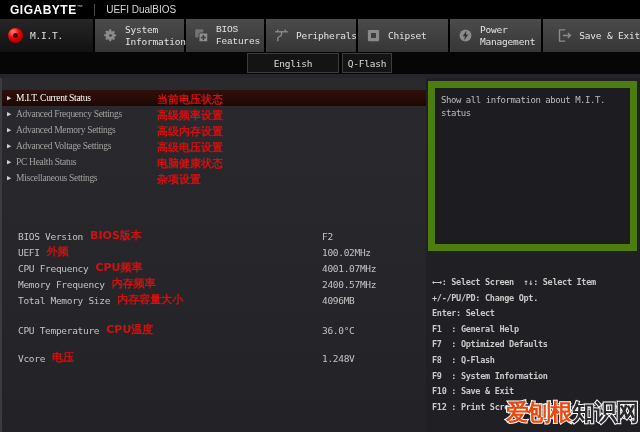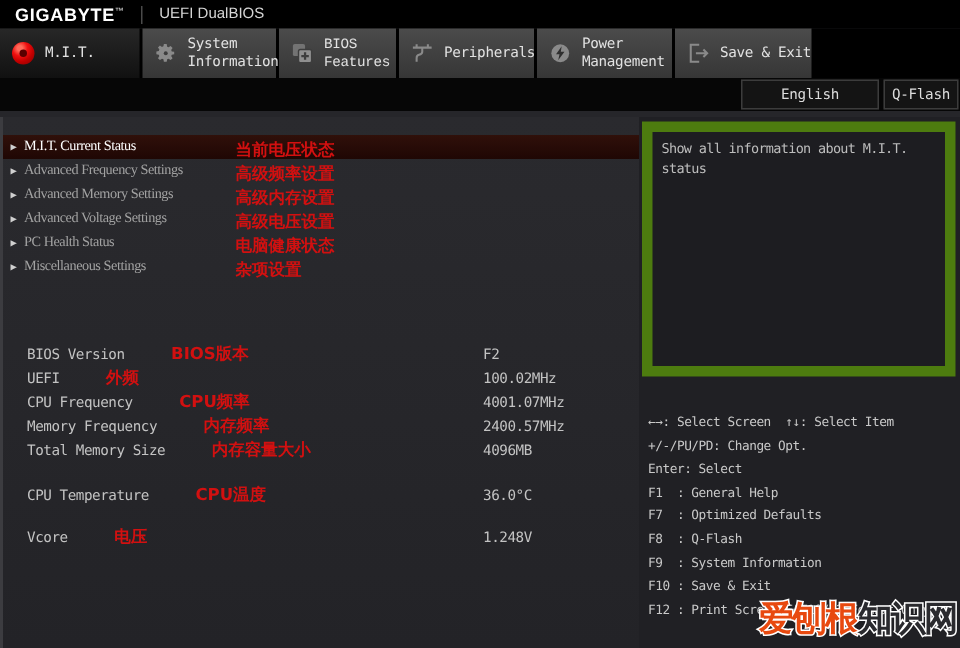--- a/index.html
+++ b/index.html
@@ -29,21 +29,21 @@
   .tab-label { font-size:9.5px; letter-spacing:-.2px; color:#e2e2e2; line-height:1.2;
     white-space:pre-line; }
   .orb { width:15px; height:15px; border-radius:50%;
     background:radial-gradient(circle at 35% 28%, #ff6a5a 0 12%, #ef1010 35%, #c40000 60%, #7e0000 100%);
     position:relative; flex:0 0 auto; }
   .orb::after { content:""; position:absolute; left:5px; top:5px; width:5px; height:5px;
     border-radius:50%; background:#5a0000; }
   .tab svg { flex:0 0 auto; }
   
   .subbar { position:absolute; top:52px; left:0; width:640px; height:22px;
-    background:#060606; display:flex; justify-content:flex-end; align-items:center; gap:3px;
+    background:#060606; display:flex; justify-content:center; align-items:center; gap:3px;
     padding-right:1px; }
   .bar-btn { height:20px; background:#141414; border:1px solid #3c3c3c; color:#ddd;
     font-size:9.5px; letter-spacing:-.2px; display:flex; align-items:center; justify-content:center;
     font-family:"DejaVu Sans Mono", monospace; }
   .btn-english { width:92px; } .btn-qflash { width:50px; }
   
   .left-panel { position:absolute; top:78px; left:0; width:426px; height:354px;
     background:linear-gradient(180deg,#2a2a2e,#232327); border-left:2px solid #3c3c40; }
   .right-panel { position:absolute; top:78px; left:426px; width:214px; height:354px;
     background:#202024; }
@@ -53,30 +53,30 @@
     padding-left:5px; color:#a2a2a2; }
   .menu-row.selected { background:linear-gradient(180deg,#30100a,#1f0704); color:#fff; }
   .menu-arrow { font-size:7px; color:#d0d0d0; width:9px; flex:0 0 auto; }
   .menu-label { font-size:9.5px; letter-spacing:-.3px;font-family:Liberation Serif, serif; }
   .annotation { font-family:"DejaVu Sans", "Liberation Sans", sans-serif;
     font-weight:bold; color:#d21010; font-size:11px; }
   .menu-annotation { position:absolute; left:155px; top:2px; }
   
   .info-section { margin-top:42px; }
   .info-row { position:relative; height:16px; display:flex; align-items:center;
-    padding-left:16px;gap:24px; }
+    padding-left:16px; }
   .info-row.gap1 { margin-top:14px; } .info-row.gap2 { margin-top:12px; }
   .info-label { font-size:9.5px; letter-spacing:-.3px; color:#c3c3c3; }
   .info-annotation { margin-left:7px; margin-top:-1px; }
   .info-value { position:absolute; left:320px; font-size:9.5px; letter-spacing:-.3px; color:#c3c3c3; }
   
   .info-box { margin:3px 3px 0 2px; height:170px; border:7px solid #4d7c0f;
     background:#1d1d21; padding:6px 4px 0 6px; }
   .info-box-text { font-size:9px; letter-spacing:-.45px; color:#bdbdbd; line-height:13px; }
-  .help-keys { margin-top:24px; padding-left:6px; }
+  .help-keys { margin-top:24px; padding-left:6px;font-weight:bold; }
   .help-line { height:15.6px; line-height:15.6px; font-size:8.5px; letter-spacing:-.3px;
     color:#c9c9c9; white-space:pre; }
   
   .watermark { position:absolute; right:2px; bottom:4px;
     font-family:"DejaVu Sans", "Liberation Sans", sans-serif; font-weight:bold;
     font-size:23px; letter-spacing:-1px; white-space:nowrap; }
   .wm-a { color:#e8490f; -webkit-text-stroke:2px #fff; paint-order:stroke fill; }
   .wm-b { color:#2a2a2e; -webkit-text-stroke:2px #fff; paint-order:stroke fill;text-align:center; }
 </style>
 </head>
@@ -112,20 +112,27 @@
       <span class="tab-label">BIOS
 Features</span>
     </div>
     <div class="tab">
       <svg width="15" height="15" viewBox="0 0 24 24" fill="none" stroke="#8a8a8a" stroke-width="2.2">
           <path d="M2 6h20"></path>
           <path d="M6 2.5V6M18 2.5V6"></path>
           <path d="M12 6v4.5c0 2.2-1.8 2.8-3.4 3.2-1.6.4-2.6 1.3-2.6 3.3v4"></path>
         </svg>
       <span class="tab-label">Peripherals</span>
+    </div>
+    <div class="tab">
+      <svg width="15" height="15" viewBox="0 0 24 24">
+          <rect x="3" y="3" width="18" height="18" rx="2" fill="#8a8a8a"></rect>
+          <rect x="8" y="8" width="8" height="8" fill="#3d3d3d"></rect>
+        </svg>
+      <span class="tab-label">Chipset</span>
     </div>
     <div class="tab">
       <svg width="15" height="15" viewBox="0 0 24 24">
           <circle cx="12" cy="12" r="9.5" fill="#8a8a8a"></circle>
           <polygon points="13.5,4.5 7.5,13 11.2,13 9.8,19.5 16.5,10.5 12.6,10.5" fill="#2f2f2f"></polygon>
         </svg>
       <span class="tab-label">Power
 Management</span>
     </div>
     <div class="tab">

